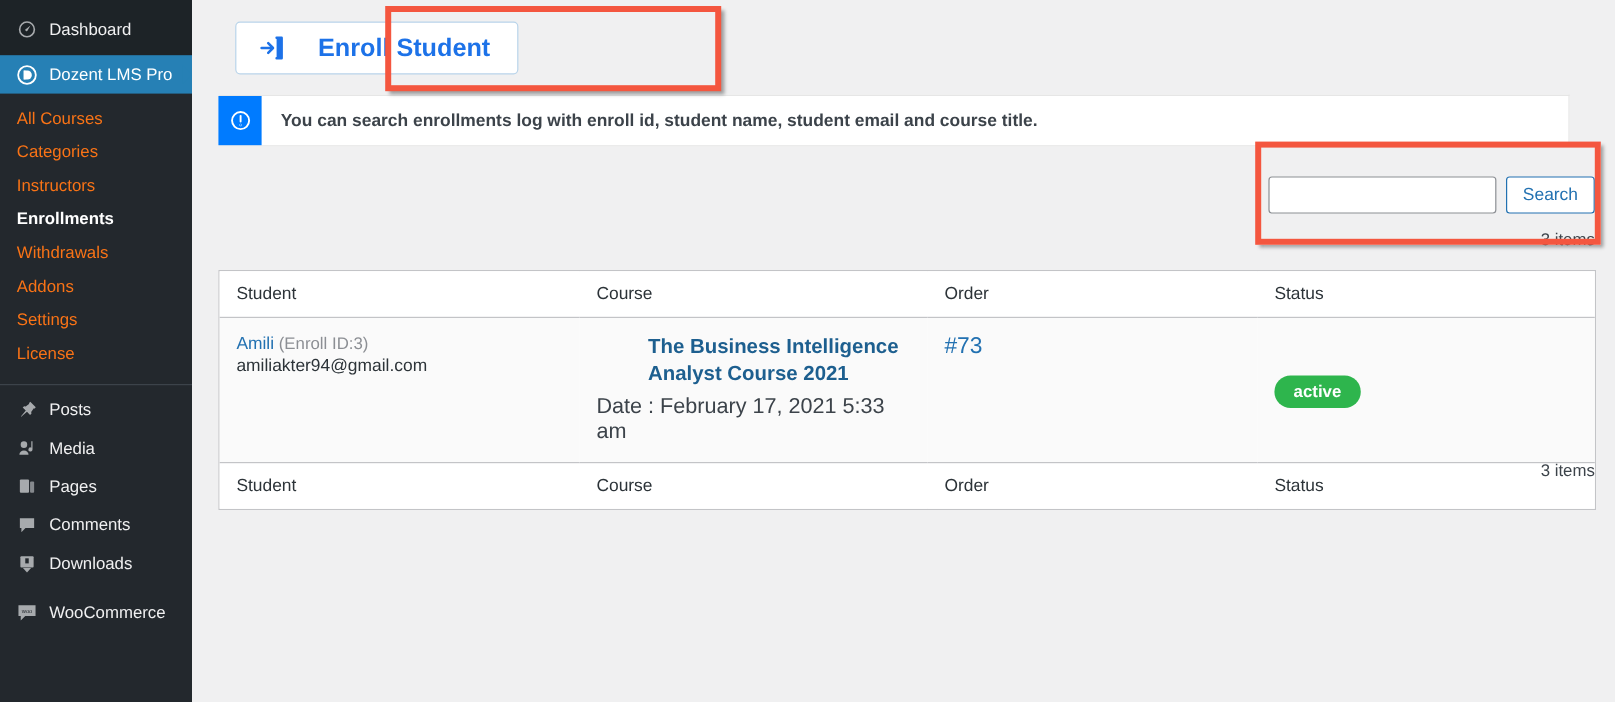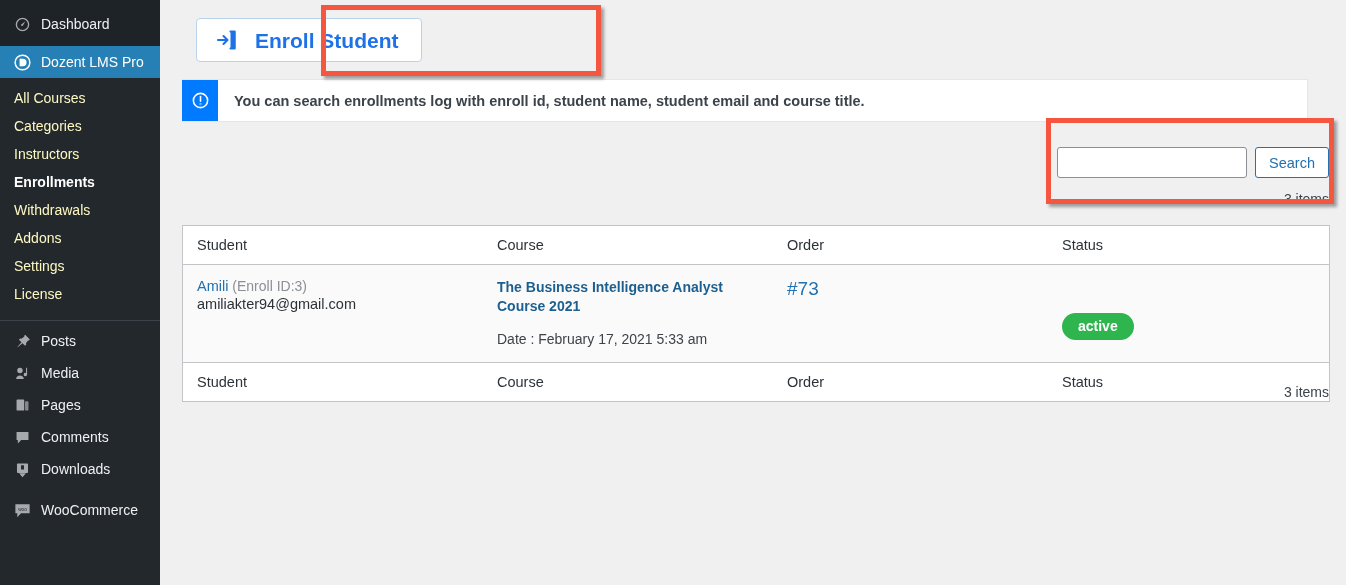--- a/index.html
+++ b/index.html
@@ -49,21 +49,21 @@
     content: "";
     position: absolute; right: -8px; top: 50%;
     margin-top: -8px;
     border: 8px solid transparent;
     border-left-color: #2680b5;
   }
   .submenu { background: #23282d; padding: 6px 0 8px 0; }
   .submenu-item {
     display: block;
     padding: 6px 0 6px 14px;
-    color: #fef9c3;
+    color: #f97316;
     font-size: 14px;
     cursor: pointer;
   }
   .submenu-item.active { color: #fff; font-weight: bold; }
   .menu-sep { height: 1px; background: #3c434a; margin: 4px 0; }
   .menu-gap { height: 9px; }
 
   
   #main {
     position: absolute; left: 160px; top: 0;
@@ -79,21 +79,21 @@
   #page-title {
     font-size: 22px;
     font-weight: normal;
     color: #1d2327;
     line-height: 1.3;
     white-space: nowrap;
   }
   #enroll-student-btn {
     margin-left: 14px;
     display: inline-flex; align-items: center;
-    gap: 16px;
+    gap: 26px;
     background: #fff;
     border: 1px solid #b9d4ea;
     border-radius: 4px;
     padding: 9px 22px 9px 18px;
     color: #1d72e8;
     font-size: 21px;
     font-weight: bold;
     cursor: pointer;
     line-height: 1;
   }
@@ -195,27 +195,28 @@
   .student-name {
     color: #2271b1;
     font-size: 14.5px;
     cursor: pointer;
   }
   .enroll-id { color: #8c8f94; font-size: 14px; }
   .student-email { color: #2c3338; font-size: 14.5px; margin-top: 2px; }
   .course-title {
     color: #1d5f8f;
     font-weight: bold;
-    font-size: 14px;
+    font-size: 17px;
     line-height: 1.35;
     cursor: pointer;
     max-width: 235px;
     display: block;
-  }
-  .course-date { color: #3c434a; font-size: 14px; margin-top: 15px; }
+    margin-left: 43px;
+  }
+  .course-date { color: #3c434a; font-size: 18px; margin-top: 4px; }
   .order-link { color: #2271b1; font-size: 19px; cursor: pointer; }
   .status-badge {
     display: inline-block;
     background: #2eb54d;
     color: #fff;
     font-size: 14px;
     font-weight: bold;
     border-radius: 14px;
     padding: 5px 16px;
     line-height: 1.2;

